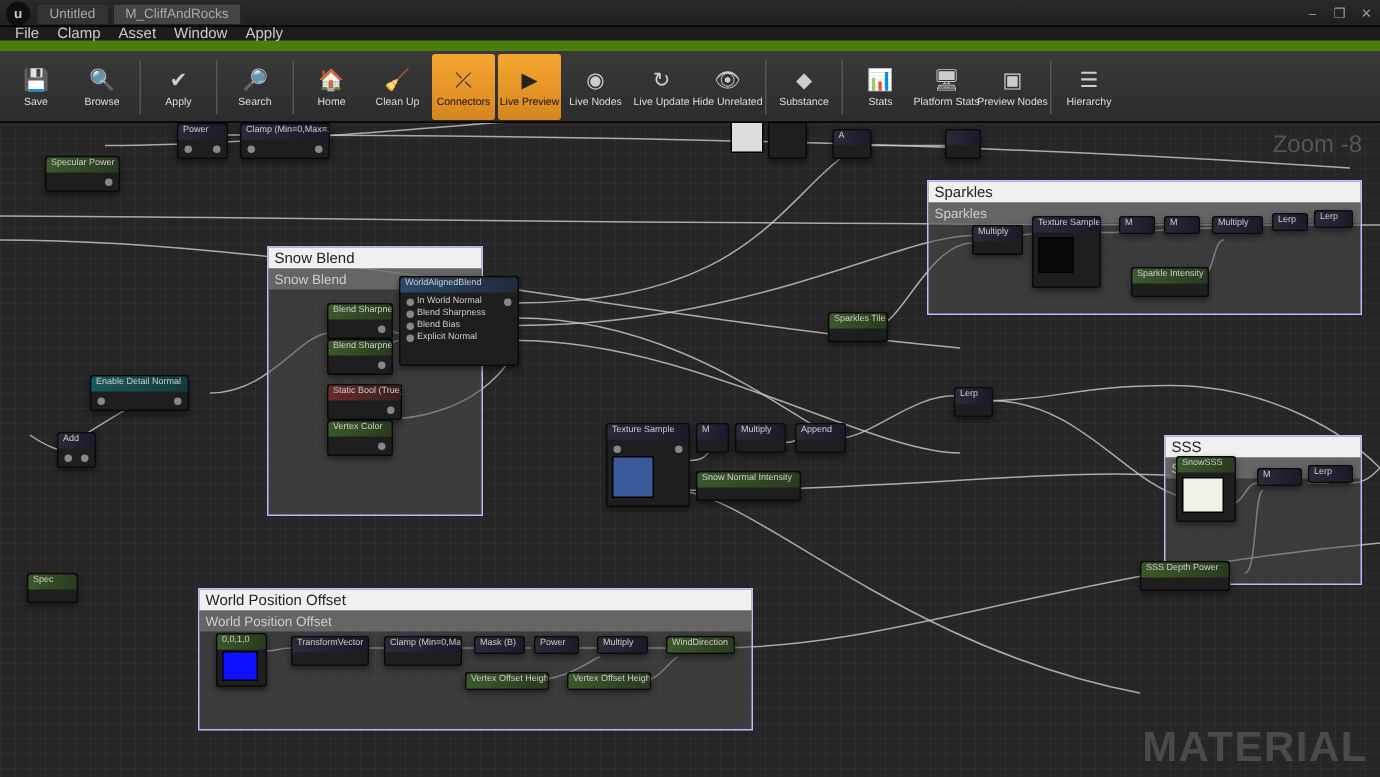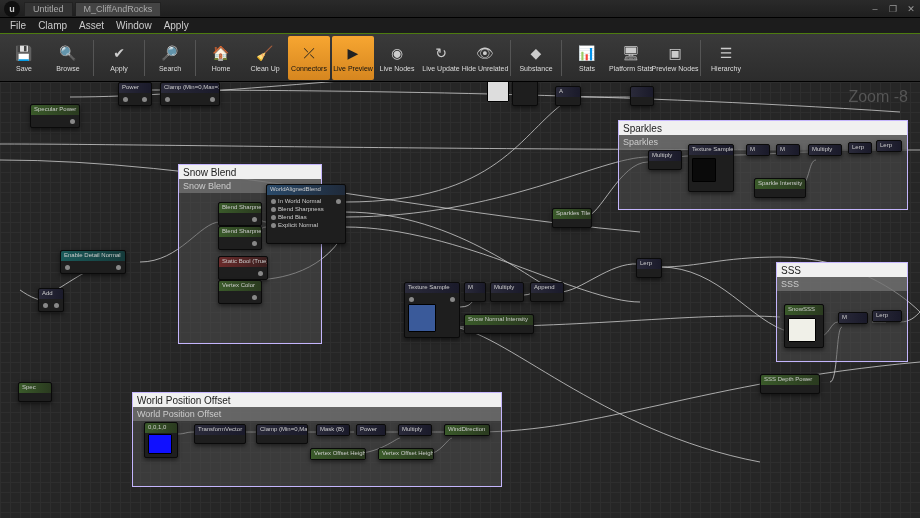--- a/index.html
+++ b/index.html
@@ -3,21 +3,21 @@
 <meta charset="utf-8">
 <style>
 *{margin:0;padding:0;box-sizing:border-box;font-family:"Segoe UI",Tahoma,sans-serif;user-select:none}
 body{width:920px;height:518px;background:#1a1a1a;overflow:hidden;position:relative}
 .titlebar{height:18px;background:linear-gradient(#2a2a2a,#1f1f1f);border-bottom:1px solid #000;display:flex;align-items:center;font-size:10px;color:#aaa}
 .ue-logo{width:16px;height:16px;background:#0f0f0f;border-radius:50%;margin:0 4px;display:flex;align-items:center;justify-content:center;color:#ccc;font-size:9px;font-weight:bold}
 .tab{height:14px;padding:0 8px;background:#333;border:1px solid #222;border-bottom:none;margin-right:2px;display:flex;align-items:center;font-size:9px}
 .tab.active{background:#444}
 .winbtns{margin-left:auto;display:flex}
 .winbtn{width:18px;height:14px;display:flex;align-items:center;justify-content:center;font-size:9px;color:#999;cursor:pointer}
-.menubar{height:16px;background:#1c1c1c;border-bottom:1px solid #4d7c0f;display:flex;align-items:center;padding:0 4px;font-size:10px;color:#ccc}
+.menubar{height:16px;background:#1c1c1c;border-bottom:7px solid #4d7c0f;display:flex;align-items:center;padding:0 4px;font-size:10px;color:#ccc}
 .menu-item{padding:0 6px;cursor:pointer}
 .toolbar{height:48px;background:linear-gradient(#3a3a3a,#2c2c2c);border-bottom:1px solid #000;display:flex;align-items:center;padding:0 2px}
 .tool-btn{width:42px;height:44px;display:flex;flex-direction:column;align-items:center;justify-content:center;cursor:pointer;border-radius:2px;margin:0 1px}
 .tool-btn.orange{background:linear-gradient(#f7a631,#d6861f)}
 .tool-icon{width:20px;height:20px;display:flex;align-items:center;justify-content:center;font-size:14px;color:#ccc}
 .tool-btn.orange .tool-icon{color:#222}
 .tool-label{font-size:7px;color:#ddd;white-space:nowrap;margin-top:2px}
 .tool-btn.orange .tool-label{color:#111}
 .tool-sep{width:1px;height:36px;background:#555;margin:0 3px}
 .canvas{position:absolute;left:0;top:82px;right:0;bottom:0;background:#262626;overflow:hidden}
@@ -374,21 +374,21 @@
       <div class="node-hdr hdr-dark">Lerp</div>
     </div>
   <div class="node" style="left:876px;top:58px;width:26px">
       <div class="node-hdr hdr-dark">Lerp</div>
     </div>
   <div class="node" style="left:754px;top:96px;width:52px">
       <div class="node-hdr hdr-green">Sparkle Intensity</div>
       <div class="node-body"></div>
     </div>
 
-  <div class="comment-box" style="left:776px;top:180px;width:132px;height:100px">
+  <div class="comment-box" style="left:776px;top:208px;width:132px;height:100px">
     <div class="comment-title">SSS</div>
     <div class="comment-sub">SSS</div>
   </div>
   <div class="node" style="left:784px;top:222px;width:40px;height:44px">
       <div class="node-hdr hdr-green">SnowSSS</div>
     </div>
   <div class="swatch" style="left:788px;top:236px;width:28px;height:24px;background:#f0f0e8"></div>
   <div class="node" style="left:838px;top:230px;width:30px">
       <div class="node-hdr hdr-dark">M</div>
     </div>
@@ -428,13 +428,14 @@
   <div class="node" style="left:444px;top:342px;width:46px">
       <div class="node-hdr hdr-green">WindDirection</div>
     </div>
   <div class="node" style="left:310px;top:366px;width:56px">
       <div class="node-hdr hdr-green">Vertex Offset Height</div>
     </div>
   <div class="node" style="left:378px;top:366px;width:56px">
       <div class="node-hdr hdr-green">Vertex Offset Height</div>
     </div>
 
+  <div class="watermark">MATERIAL</div>
 </div>
 
 </body></html>

